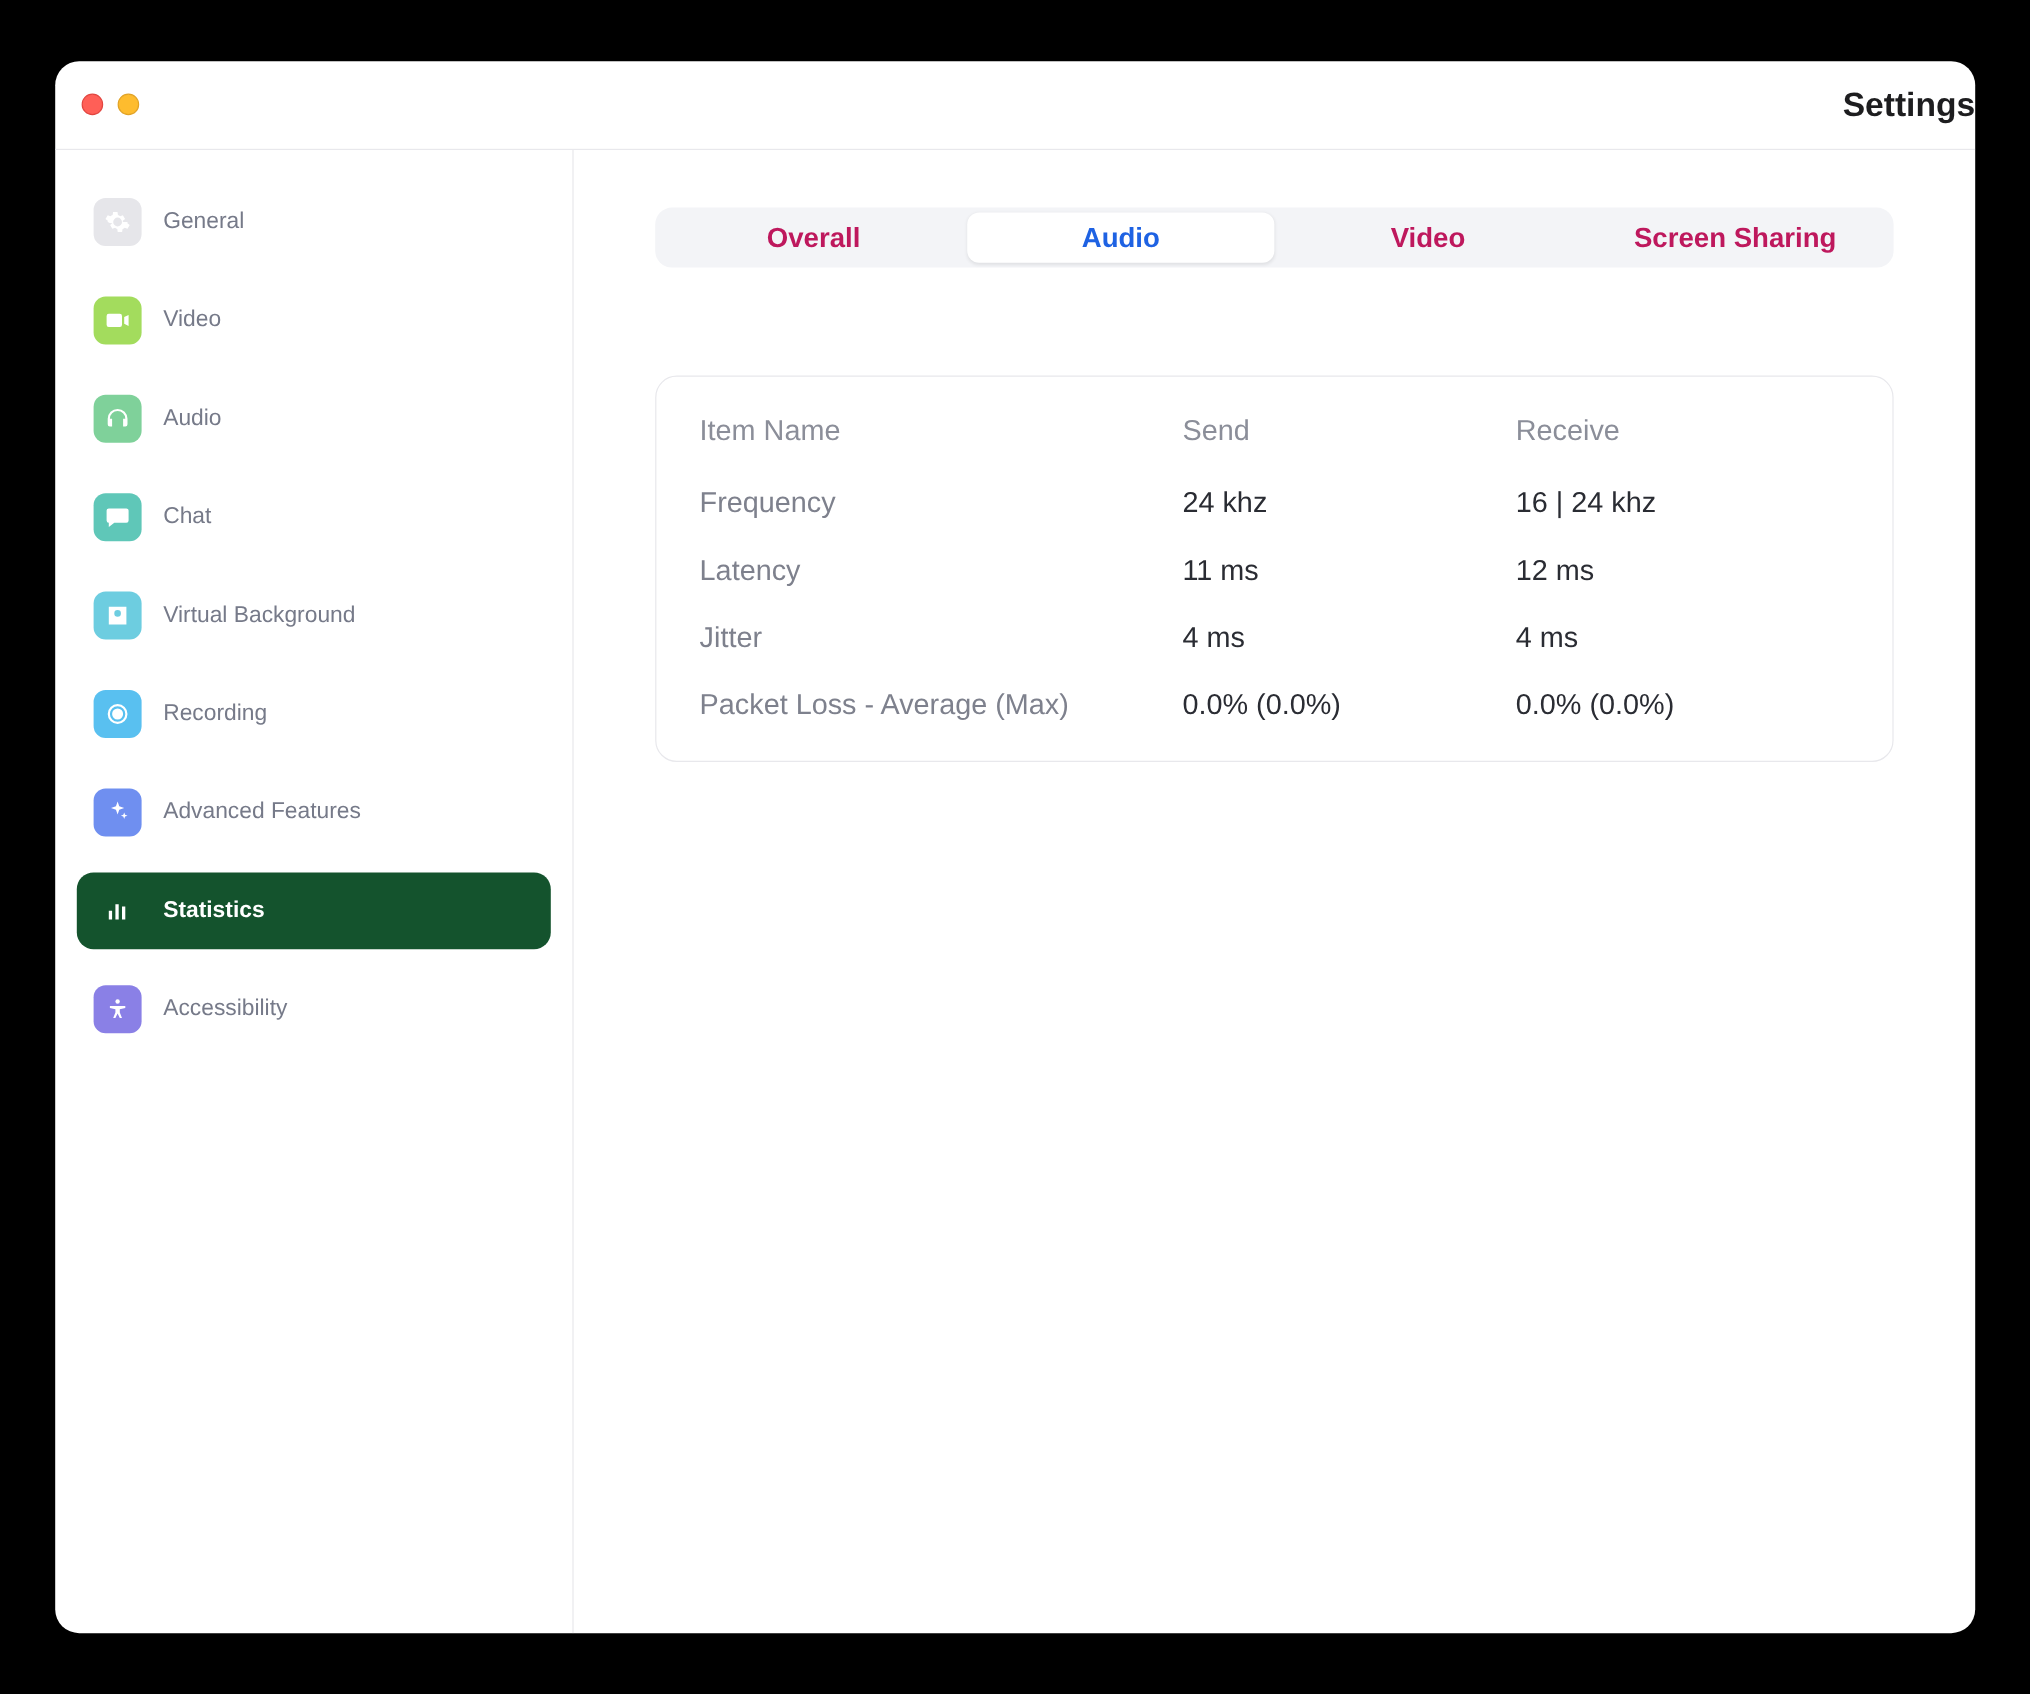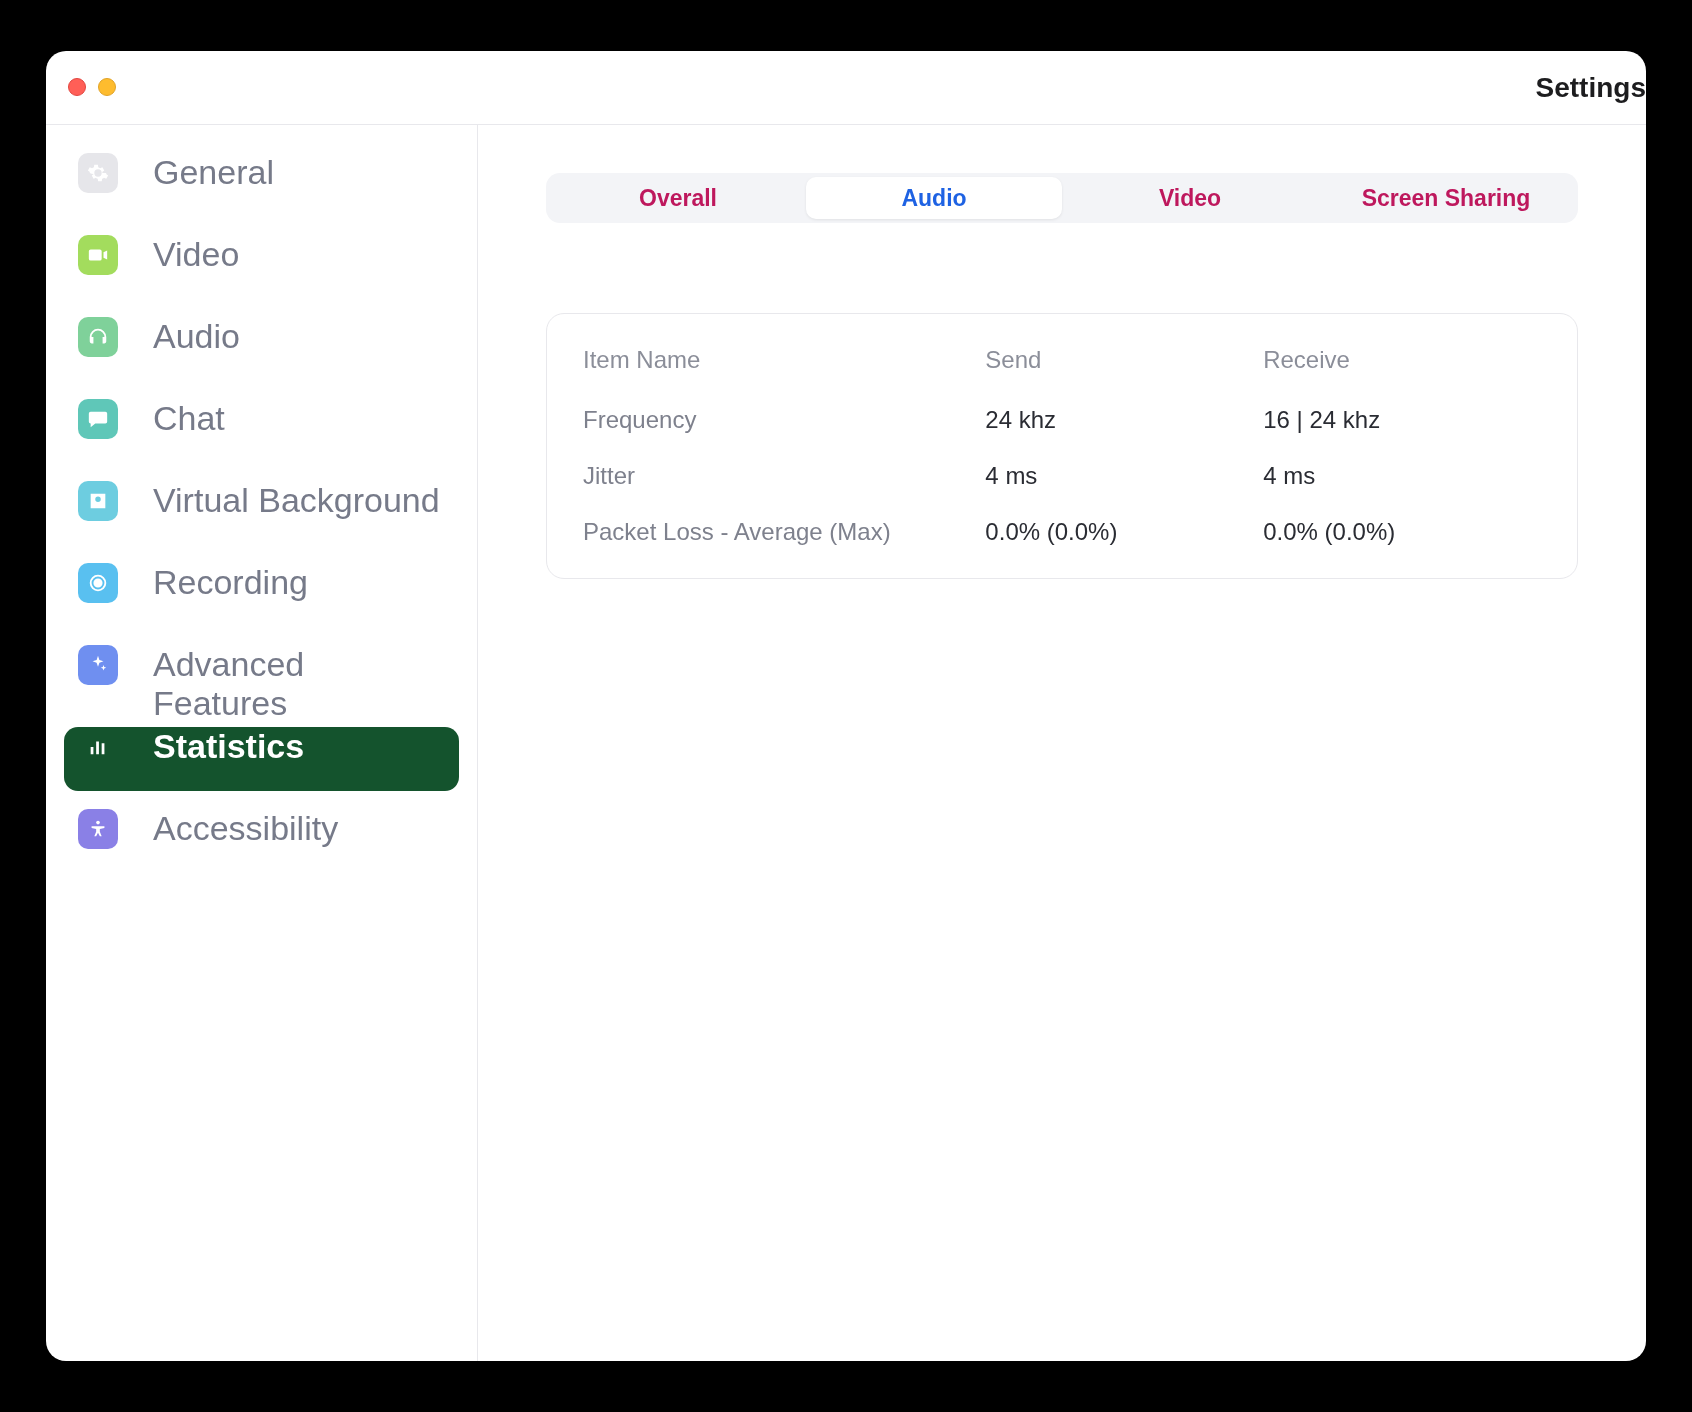--- a/index.html
+++ b/index.html
@@ -35,25 +35,25 @@
     flex:1; text-align:right;
     font-size:28px; font-weight:700; color:#1d1d1f;
   }
   .body { flex:1; display:flex; min-height:0; }
   .sidebar {
     width:432px;
     border-right:1px solid #e8e8ec;
     padding:28px 18px;
   }
   .nav-item {
-    display:flex; gap:35px;
+    display:flex; align-items:center; gap:18px;
     height:64px;
     padding:0 14px;
     border-radius:14px;
-    font-size:34px; font-weight:500;
+    font-size:19px; font-weight:500;
     color:#767a89;
     cursor:pointer;
     margin-bottom:18px;
   }
   .nav-item.active {
     background:#14532d;
     color:#fff;
     font-weight:700;
   }
   .nav-item .icon {
@@ -240,20 +240,25 @@
               <th>Receive</th>
             </tr>
           </thead>
           <tbody>
             <tr>
               <td class="label">Frequency</td>
               <td>24 khz</td>
               <td>16 | 24 khz</td>
             </tr>
             <tr>
+              <td class="label">Latency</td>
+              <td>11 ms</td>
+              <td>12 ms</td>
+            </tr>
+            <tr>
               <td class="label">Jitter</td>
               <td>4 ms</td>
               <td>4 ms</td>
             </tr>
             <tr>
               <td class="label">Packet Loss - Average (Max)</td>
               <td>0.0% (0.0%)</td>
               <td>0.0% (0.0%)</td>
             </tr>
           </tbody>

